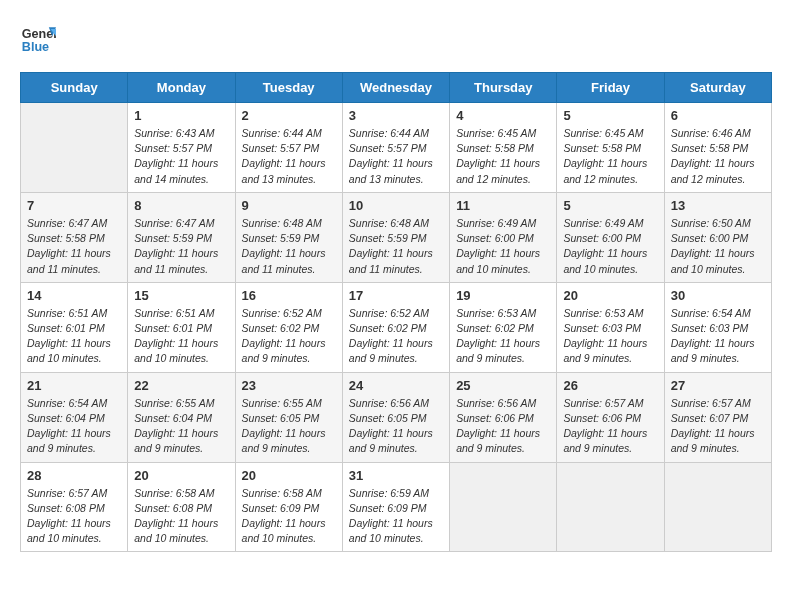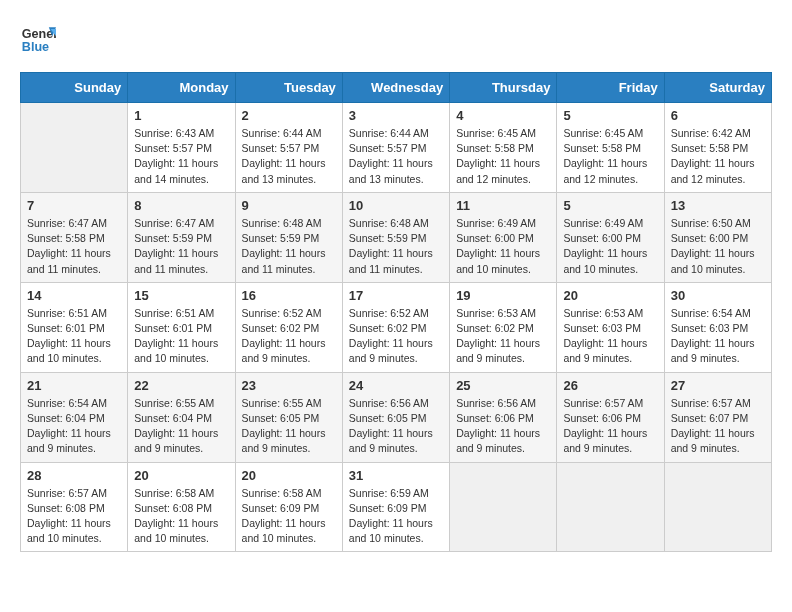--- a/index.html
+++ b/index.html
@@ -38,21 +38,21 @@
       color: #555;
     }
     table {
       width: 100%;
       border-collapse: collapse;
     }
     thead tr th {
       background-color: #2a7fc1;
       color: #fff;
       padding: 7px 6px;
-      text-align: right;
+      text-align: center;
       font-size: 13px;
       font-weight: bold;
       border: 1px solid #1a6fab;
     }
     tbody tr td {
       vertical-align: top;
       border: 1px solid #ccc;
       padding: 5px 6px;
       width: 14.28%;
       min-height: 80px;
@@ -63,20 +63,21 @@
     .day-number {
       font-size: 13px;
       font-weight: bold;
       color: #333;
       margin-bottom: 3px;
     }
     .day-detail {
       font-size: 10.5px;
       color: #333;
       line-height: 1.45;
+      font-style: italic;
     }
     tbody tr:nth-child(odd) {
       background: #fff;
     }
     tbody tr:nth-child(even) {
       background: #f5f5f5;
     }
     tbody tr td.empty {
       background: #f0f0f0;
     }
@@ -129,21 +130,21 @@
         <td>
           <div class="day-number">4</div>
           <div class="day-detail"><span>Sunrise: 6:45 AM</span><br><span>Sunset: 5:58 PM</span><br><span>Daylight: 11 hours</span><br><span>and 12 minutes.</span></div>
         </td>
         <td>
           <div class="day-number">5</div>
           <div class="day-detail"><span>Sunrise: 6:45 AM</span><br><span>Sunset: 5:58 PM</span><br><span>Daylight: 11 hours</span><br><span>and 12 minutes.</span></div>
         </td>
         <td>
           <div class="day-number">6</div>
-          <div class="day-detail"><span>Sunrise: 6:42 AM</span><br><span>Sunset: 5:58 PM</span><br><span>Daylight: 11 hours</span><br><span>and 12 minutes.</span></div>
+          <div class="day-detail"><span>Sunrise: 6:46 AM</span><br><span>Sunset: 5:58 PM</span><br><span>Daylight: 11 hours</span><br><span>and 12 minutes.</span></div>
         </td>
       </tr>
       <tr>
         <td>
           <div class="day-number">7</div>
           <div class="day-detail"><span>Sunrise: 6:47 AM</span><br><span>Sunset: 5:58 PM</span><br><span>Daylight: 11 hours</span><br><span>and 11 minutes.</span></div>
         </td>
         <td>
           <div class="day-number">8</div>
           <div class="day-detail"><span>Sunrise: 6:47 AM</span><br><span>Sunset: 5:59 PM</span><br><span>Daylight: 11 hours</span><br><span>and 11 minutes.</span></div>

